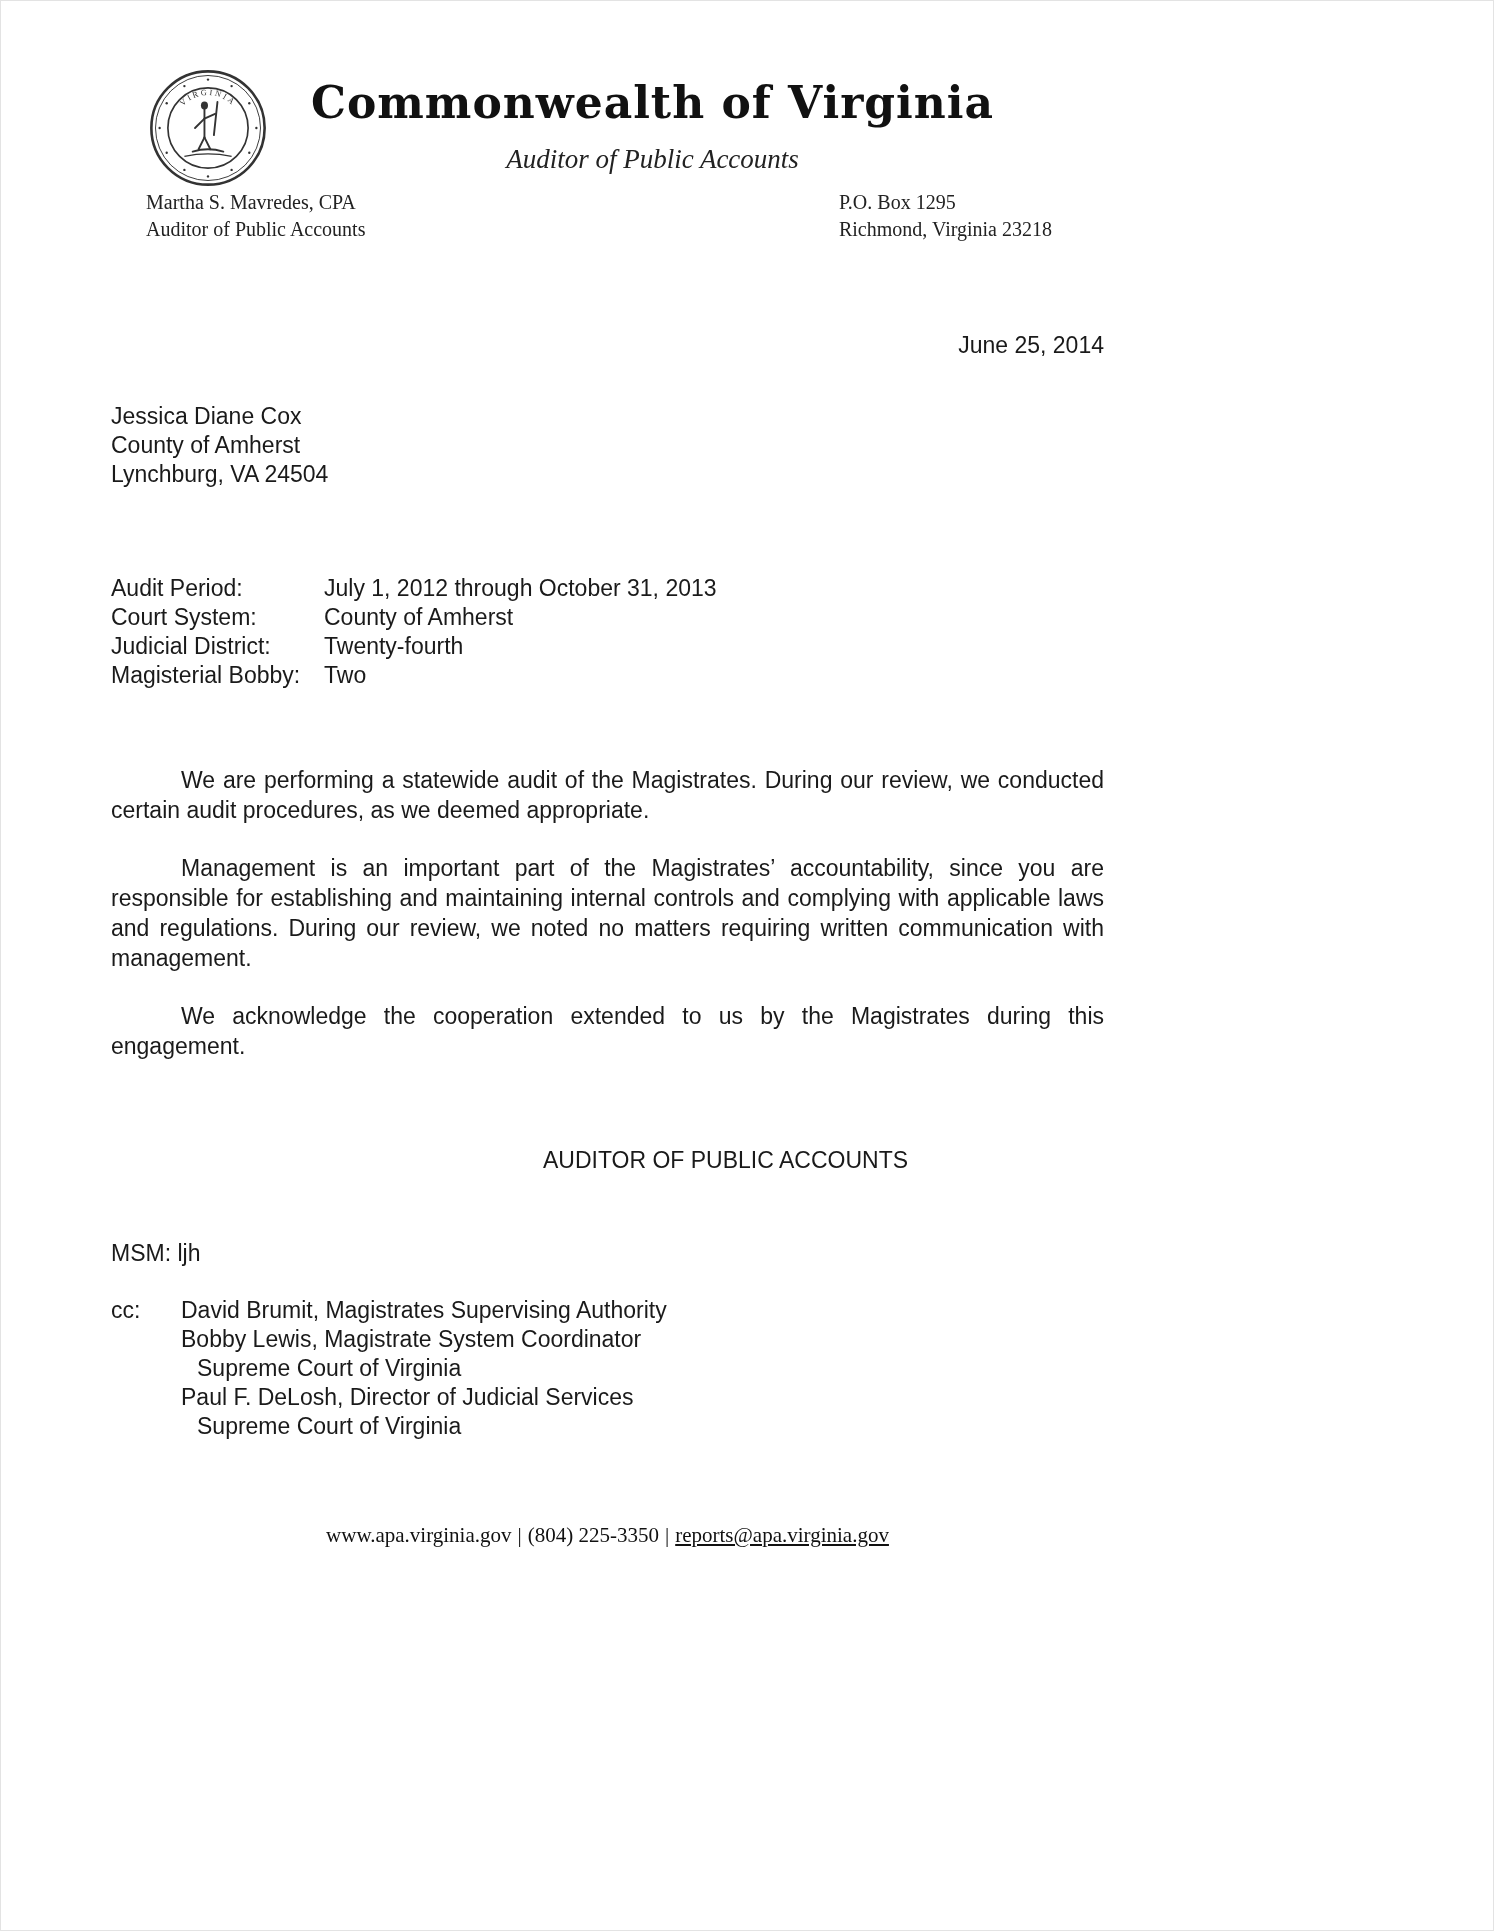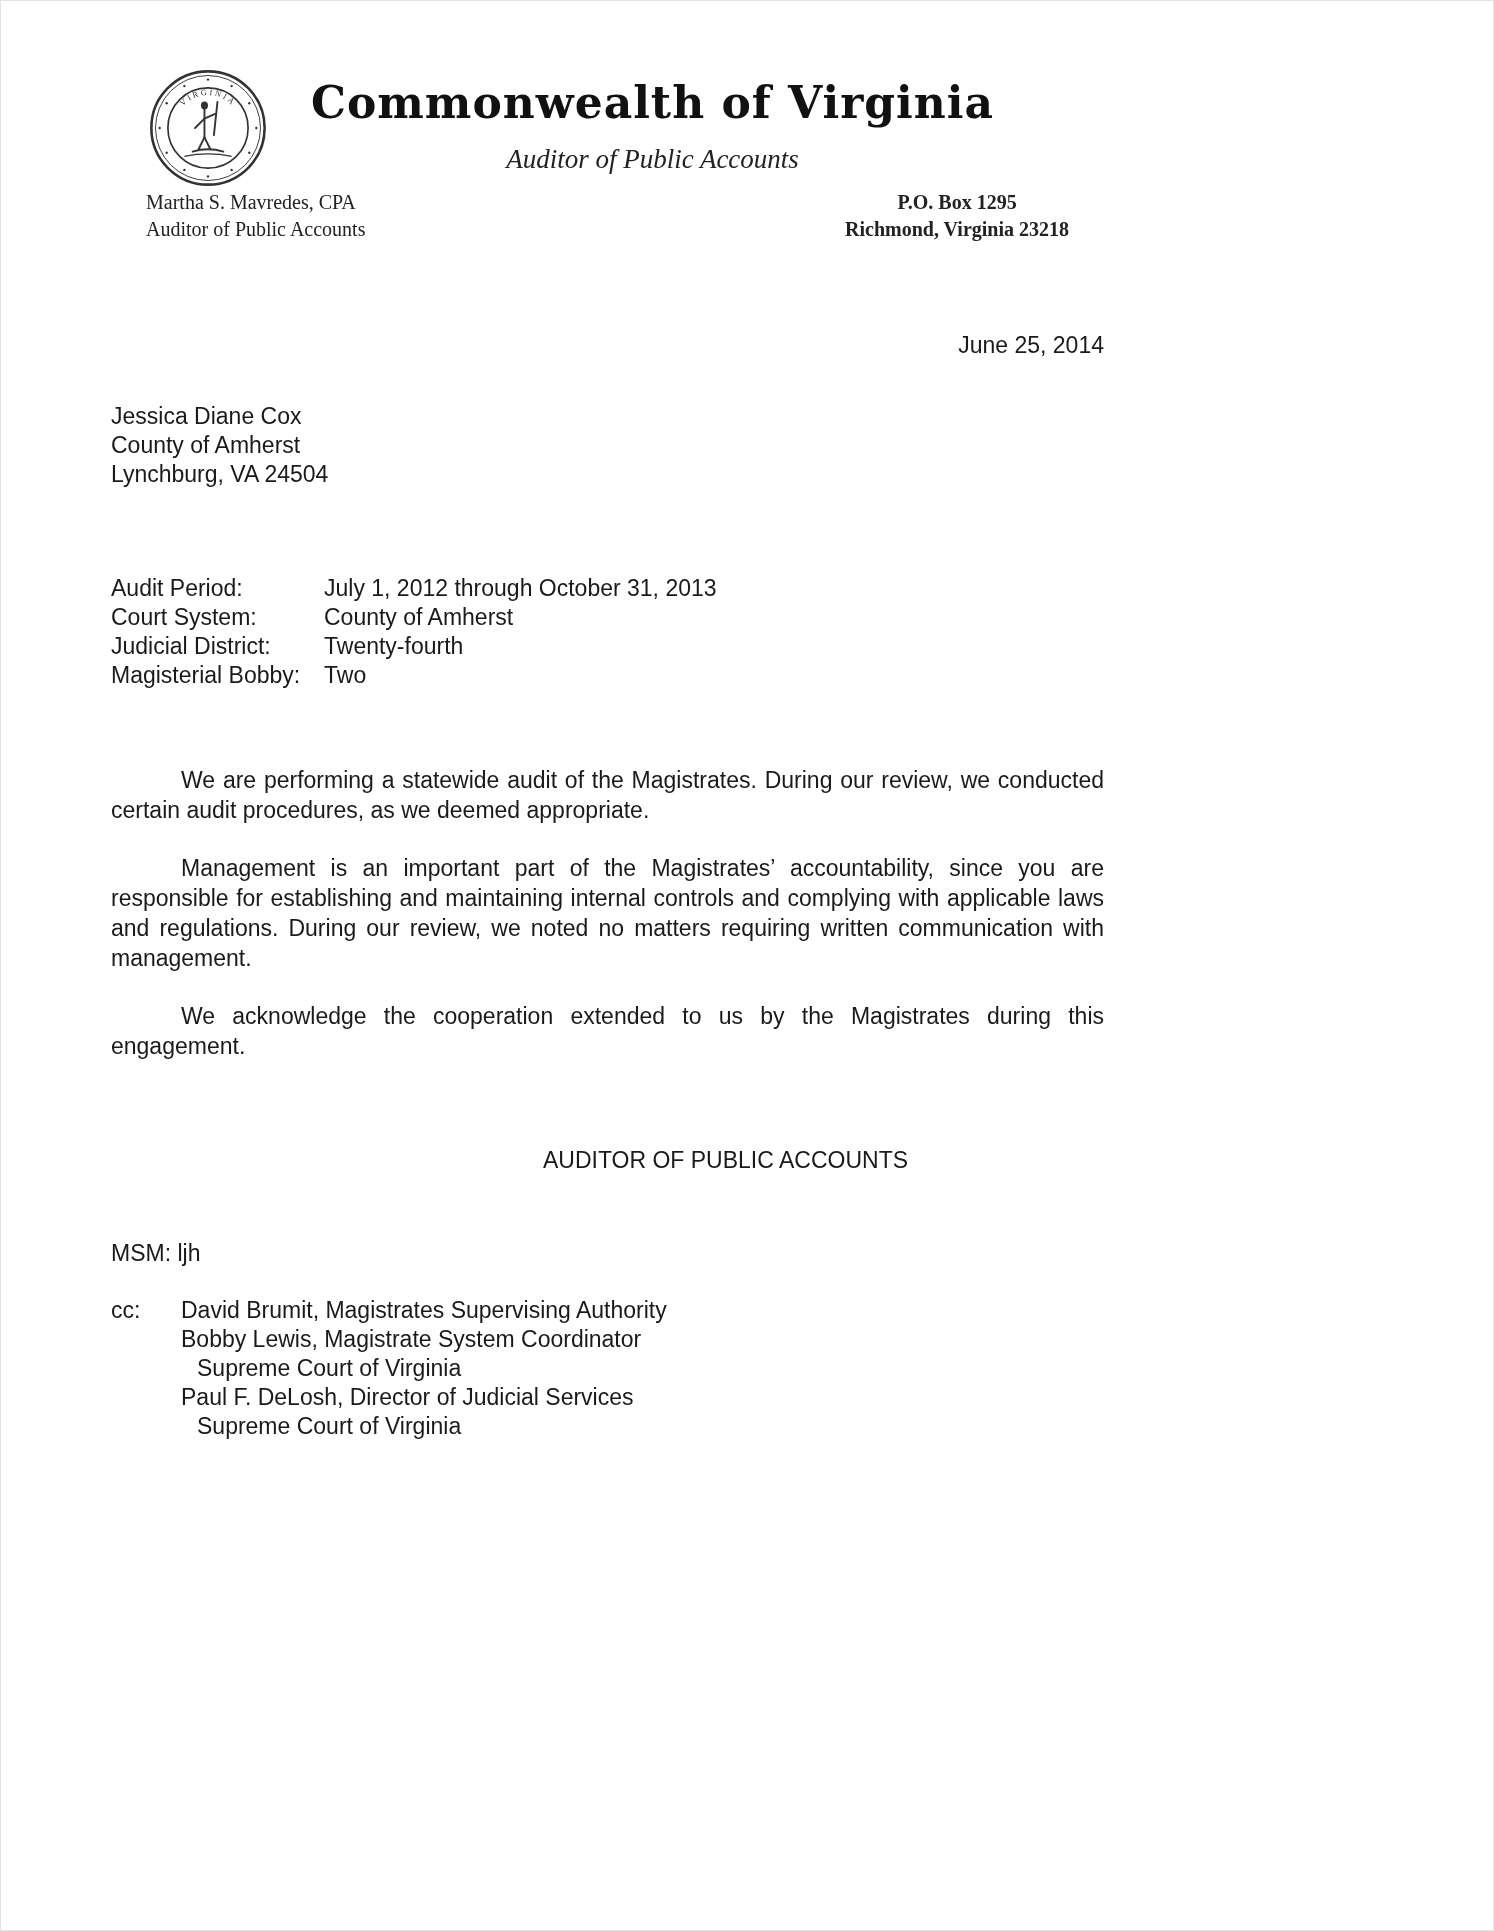--- a/index.html
+++ b/index.html
@@ -43,21 +43,21 @@
   .lh-cols {
     display: flex;
     justify-content: space-between;
     margin-top: 14px;
     font-family: "Liberation Serif", serif;
     font-size: 20px;
     color: #222;
     line-height: 27px;
   }
   .lh-left { margin-left: 35px; }
-  .lh-right { text-align: center; margin-right: 35px; font-weight: bold; }
+  .lh-right { text-align: left; margin-right: 52px; }
 
   
   .dateline {
     text-align: right;
     padding-left: 130px;
     font-size: 23px;
     margin-top: 88px;
   }
 
   .recipient { margin-top: 43px; font-size: 23px; line-height: 29px; }
@@ -201,14 +201,17 @@
     <div class="cc-label">cc:</div>
     <div>
       <div class="cc-line">David Brumit, Magistrates Supervising Authority</div>
       <div class="cc-line">Bobby Lewis, Magistrate System Coordinator</div>
       <div class="cc-line indent">Supreme Court of Virginia</div>
       <div class="cc-line">Paul F. DeLosh, Director of Judicial Services</div>
       <div class="cc-line indent">Supreme Court of Virginia</div>
     </div>
   </div>
 
+  <div class="footer">
+    <span>www.apa.virginia.gov</span><span class="sep">|</span><span>(804) 225-3350</span><span class="sep">|</span><span class="email">reports@apa.virginia.gov</span>
+  </div>
 
 </div>
 
 </body></html>

